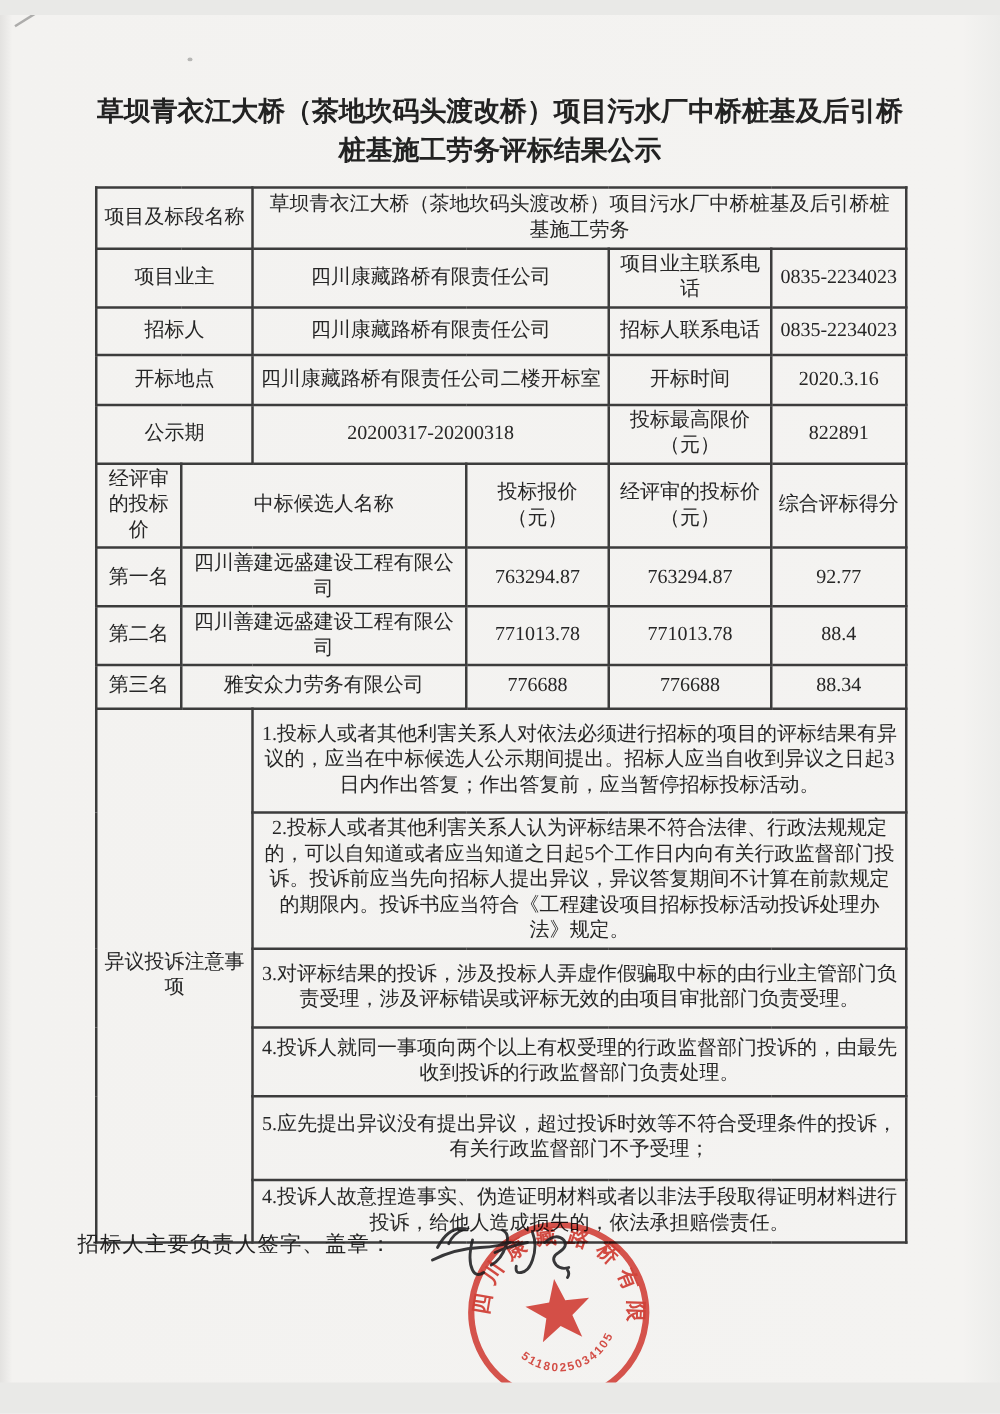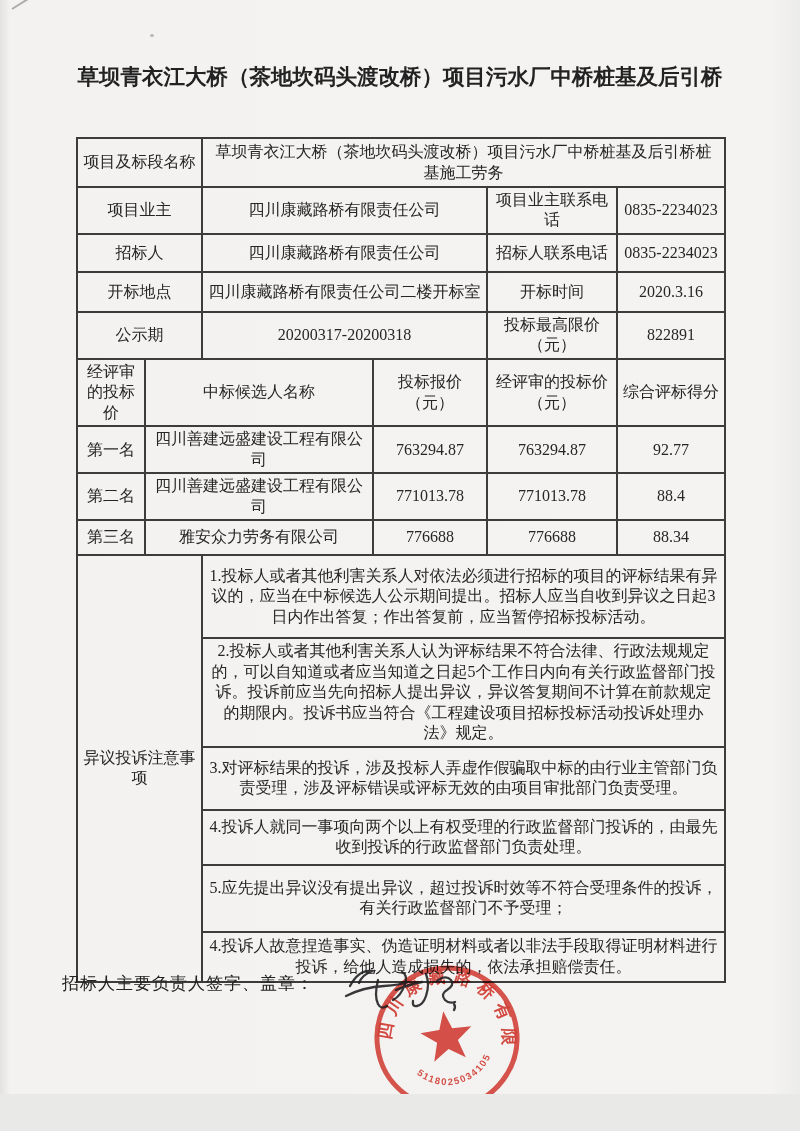--- a/index.html
+++ b/index.html
@@ -1,19 +1,19 @@
 <!DOCTYPE html>
 <html><head>
 <meta charset="utf-8">
 <style>
   html,body{margin:0;padding:0;background:#e9e9e7;}
   .page{
     position:relative;
     width:800px;height:1094px;
-    margin:0 auto;
+    margin:12px auto;
     background:linear-gradient(90deg,#e3e2e0 0px,#f3f2f0 10px,#f4f3f1 770px,#ececea 800px);
     overflow:hidden;
     font-family:"Liberation Serif","DejaVu Serif",serif;
     color:#2b2b2b;
   }
   .artifact-diag{
     position:absolute;left:12px;top:8px;width:42px;height:2px;
     background:#8f8f8d;transform:rotate(-32deg);transform-origin:left center;opacity:.7;
   }
   .artifact-speck{position:absolute;left:150px;top:34px;width:4px;height:3px;background:#b7b7b5;border-radius:50%;}
@@ -61,20 +61,21 @@
 </head>
 <body>
 
 <div class="page">
 
   <div class="artifact-diag"></div>
   <div class="artifact-speck"></div>
 
   <div class="doc-title">
     <span>草坝青衣江大桥（茶地坎码头渡改桥）项目污水厂中桥桩基及后引桥</span><br>
+    <span>桩基施工劳务评标结果公示</span>
   </div>
 
   <table class="main">
     <colgroup>
       <col style="width:68px">
         <col style="width:57px">
         <col style="width:171px">
       <col style="width:114px">
         <col style="width:130px">
         <col style="width:108px">

